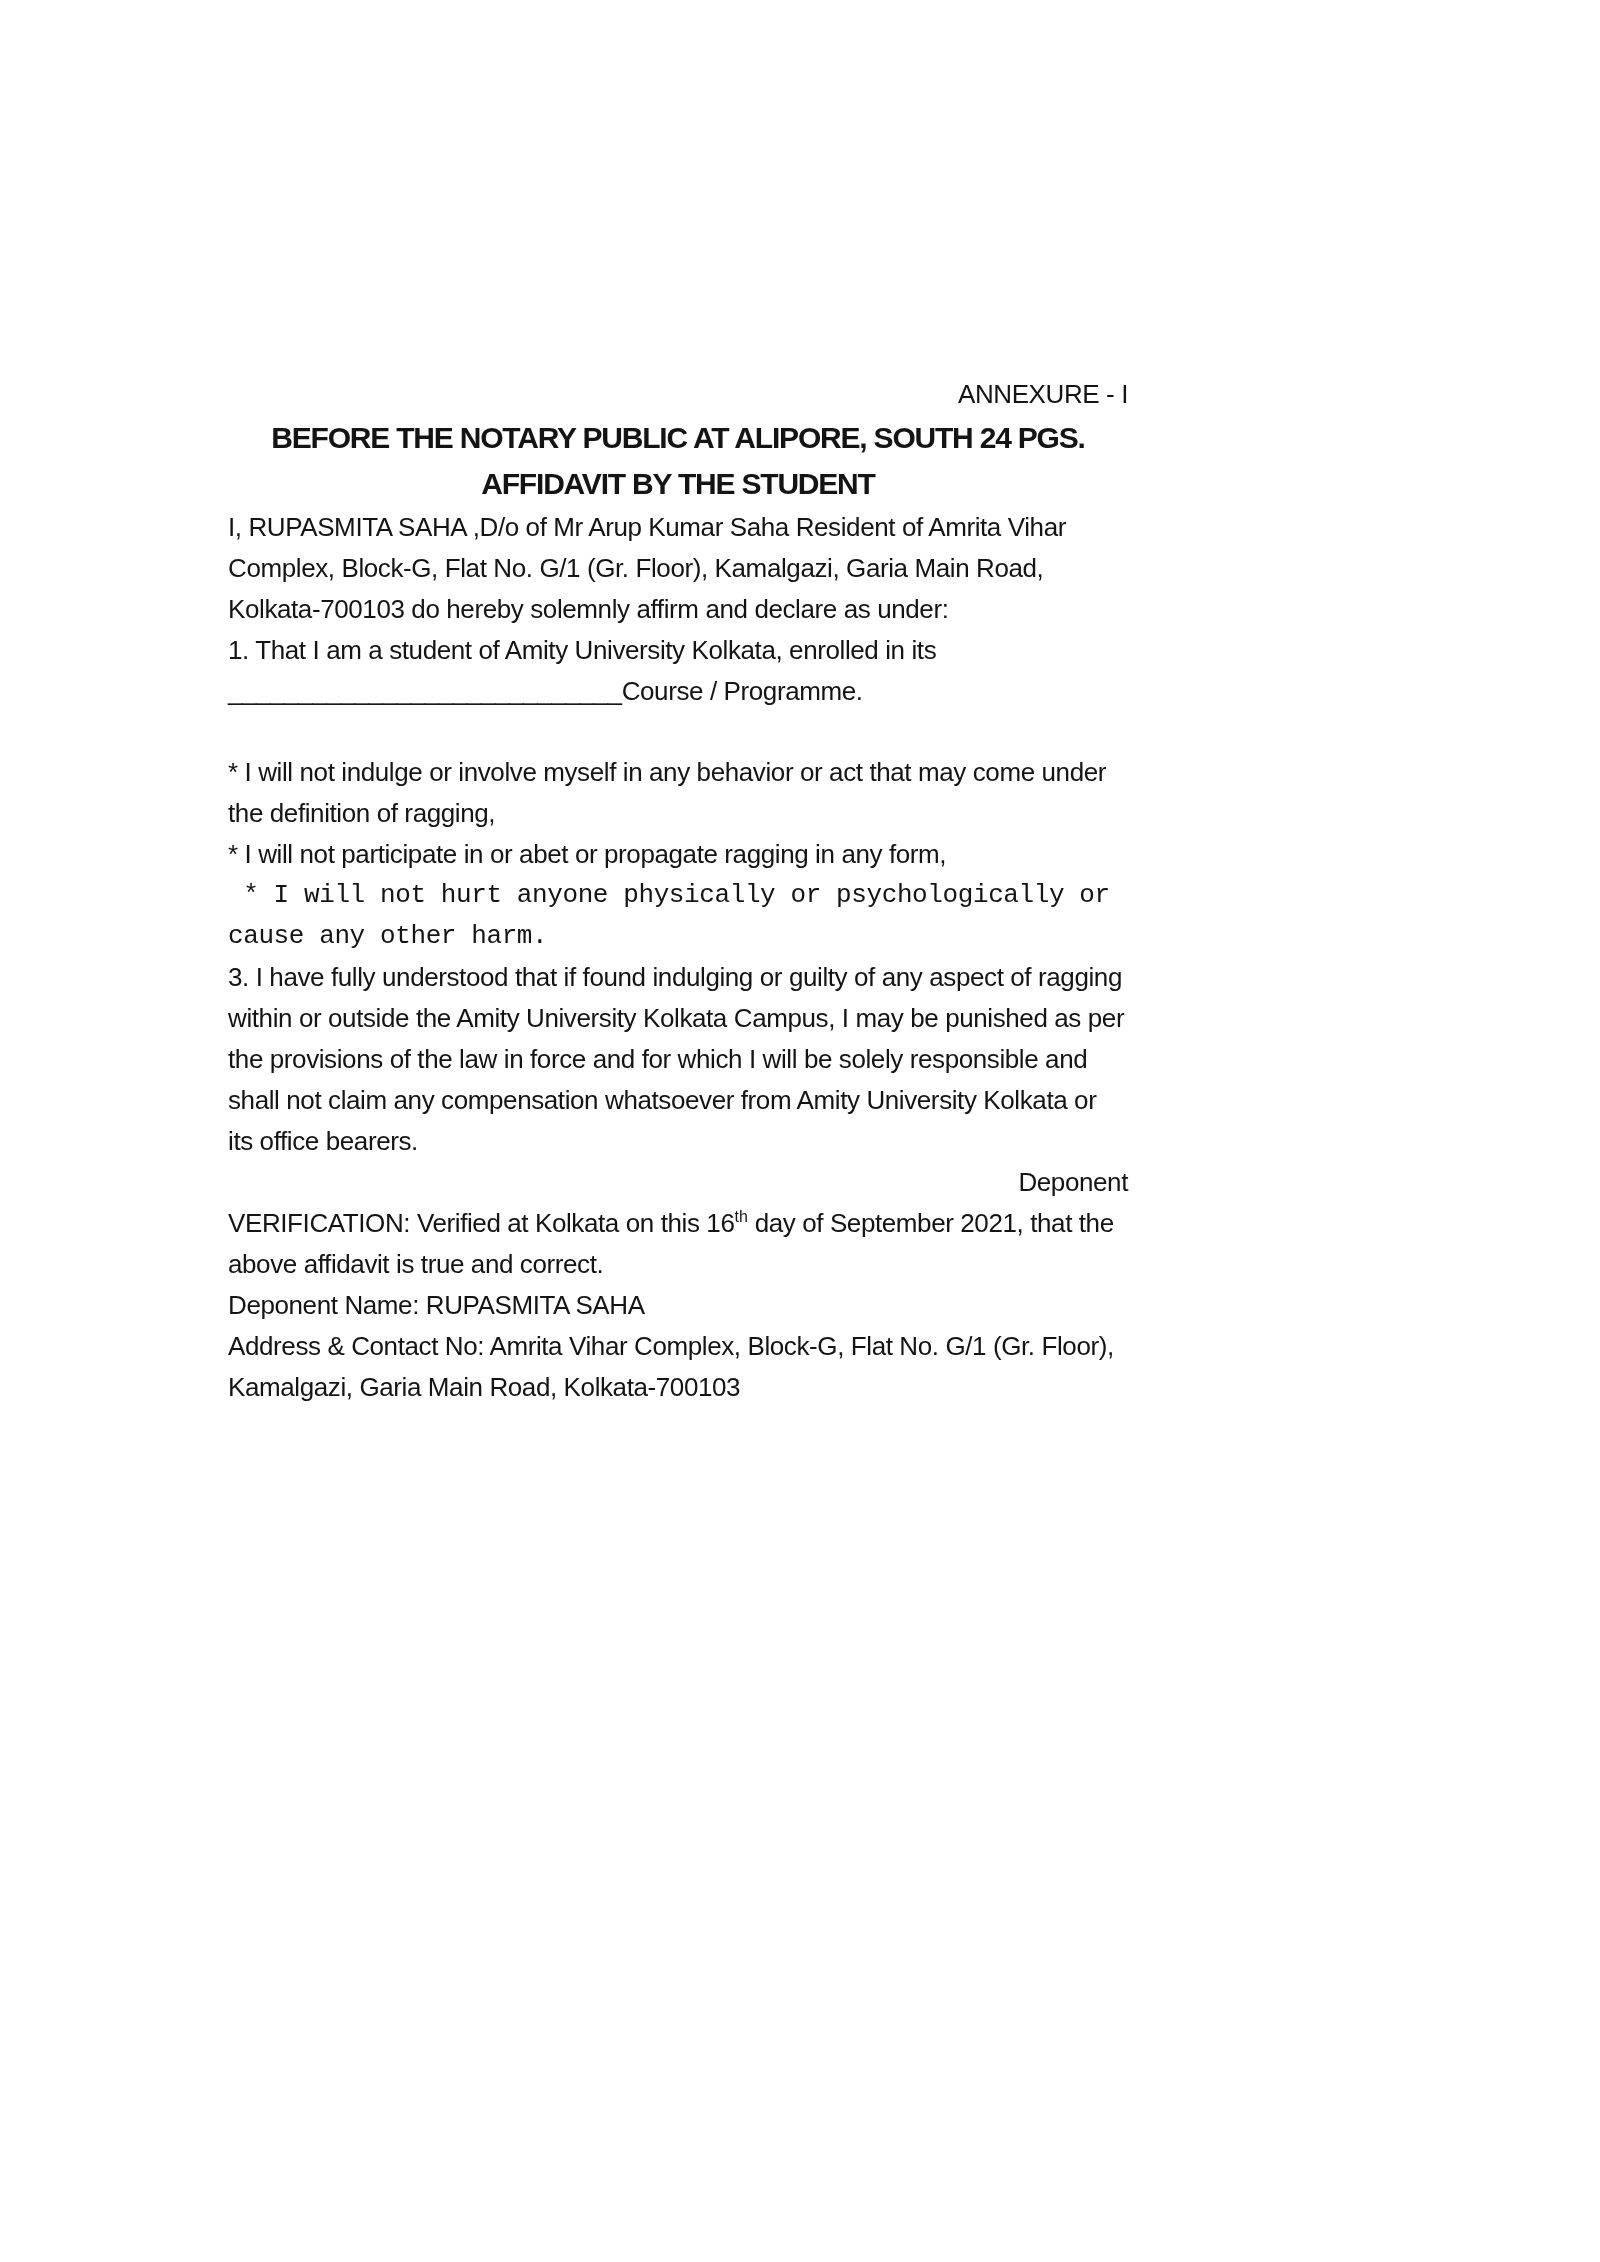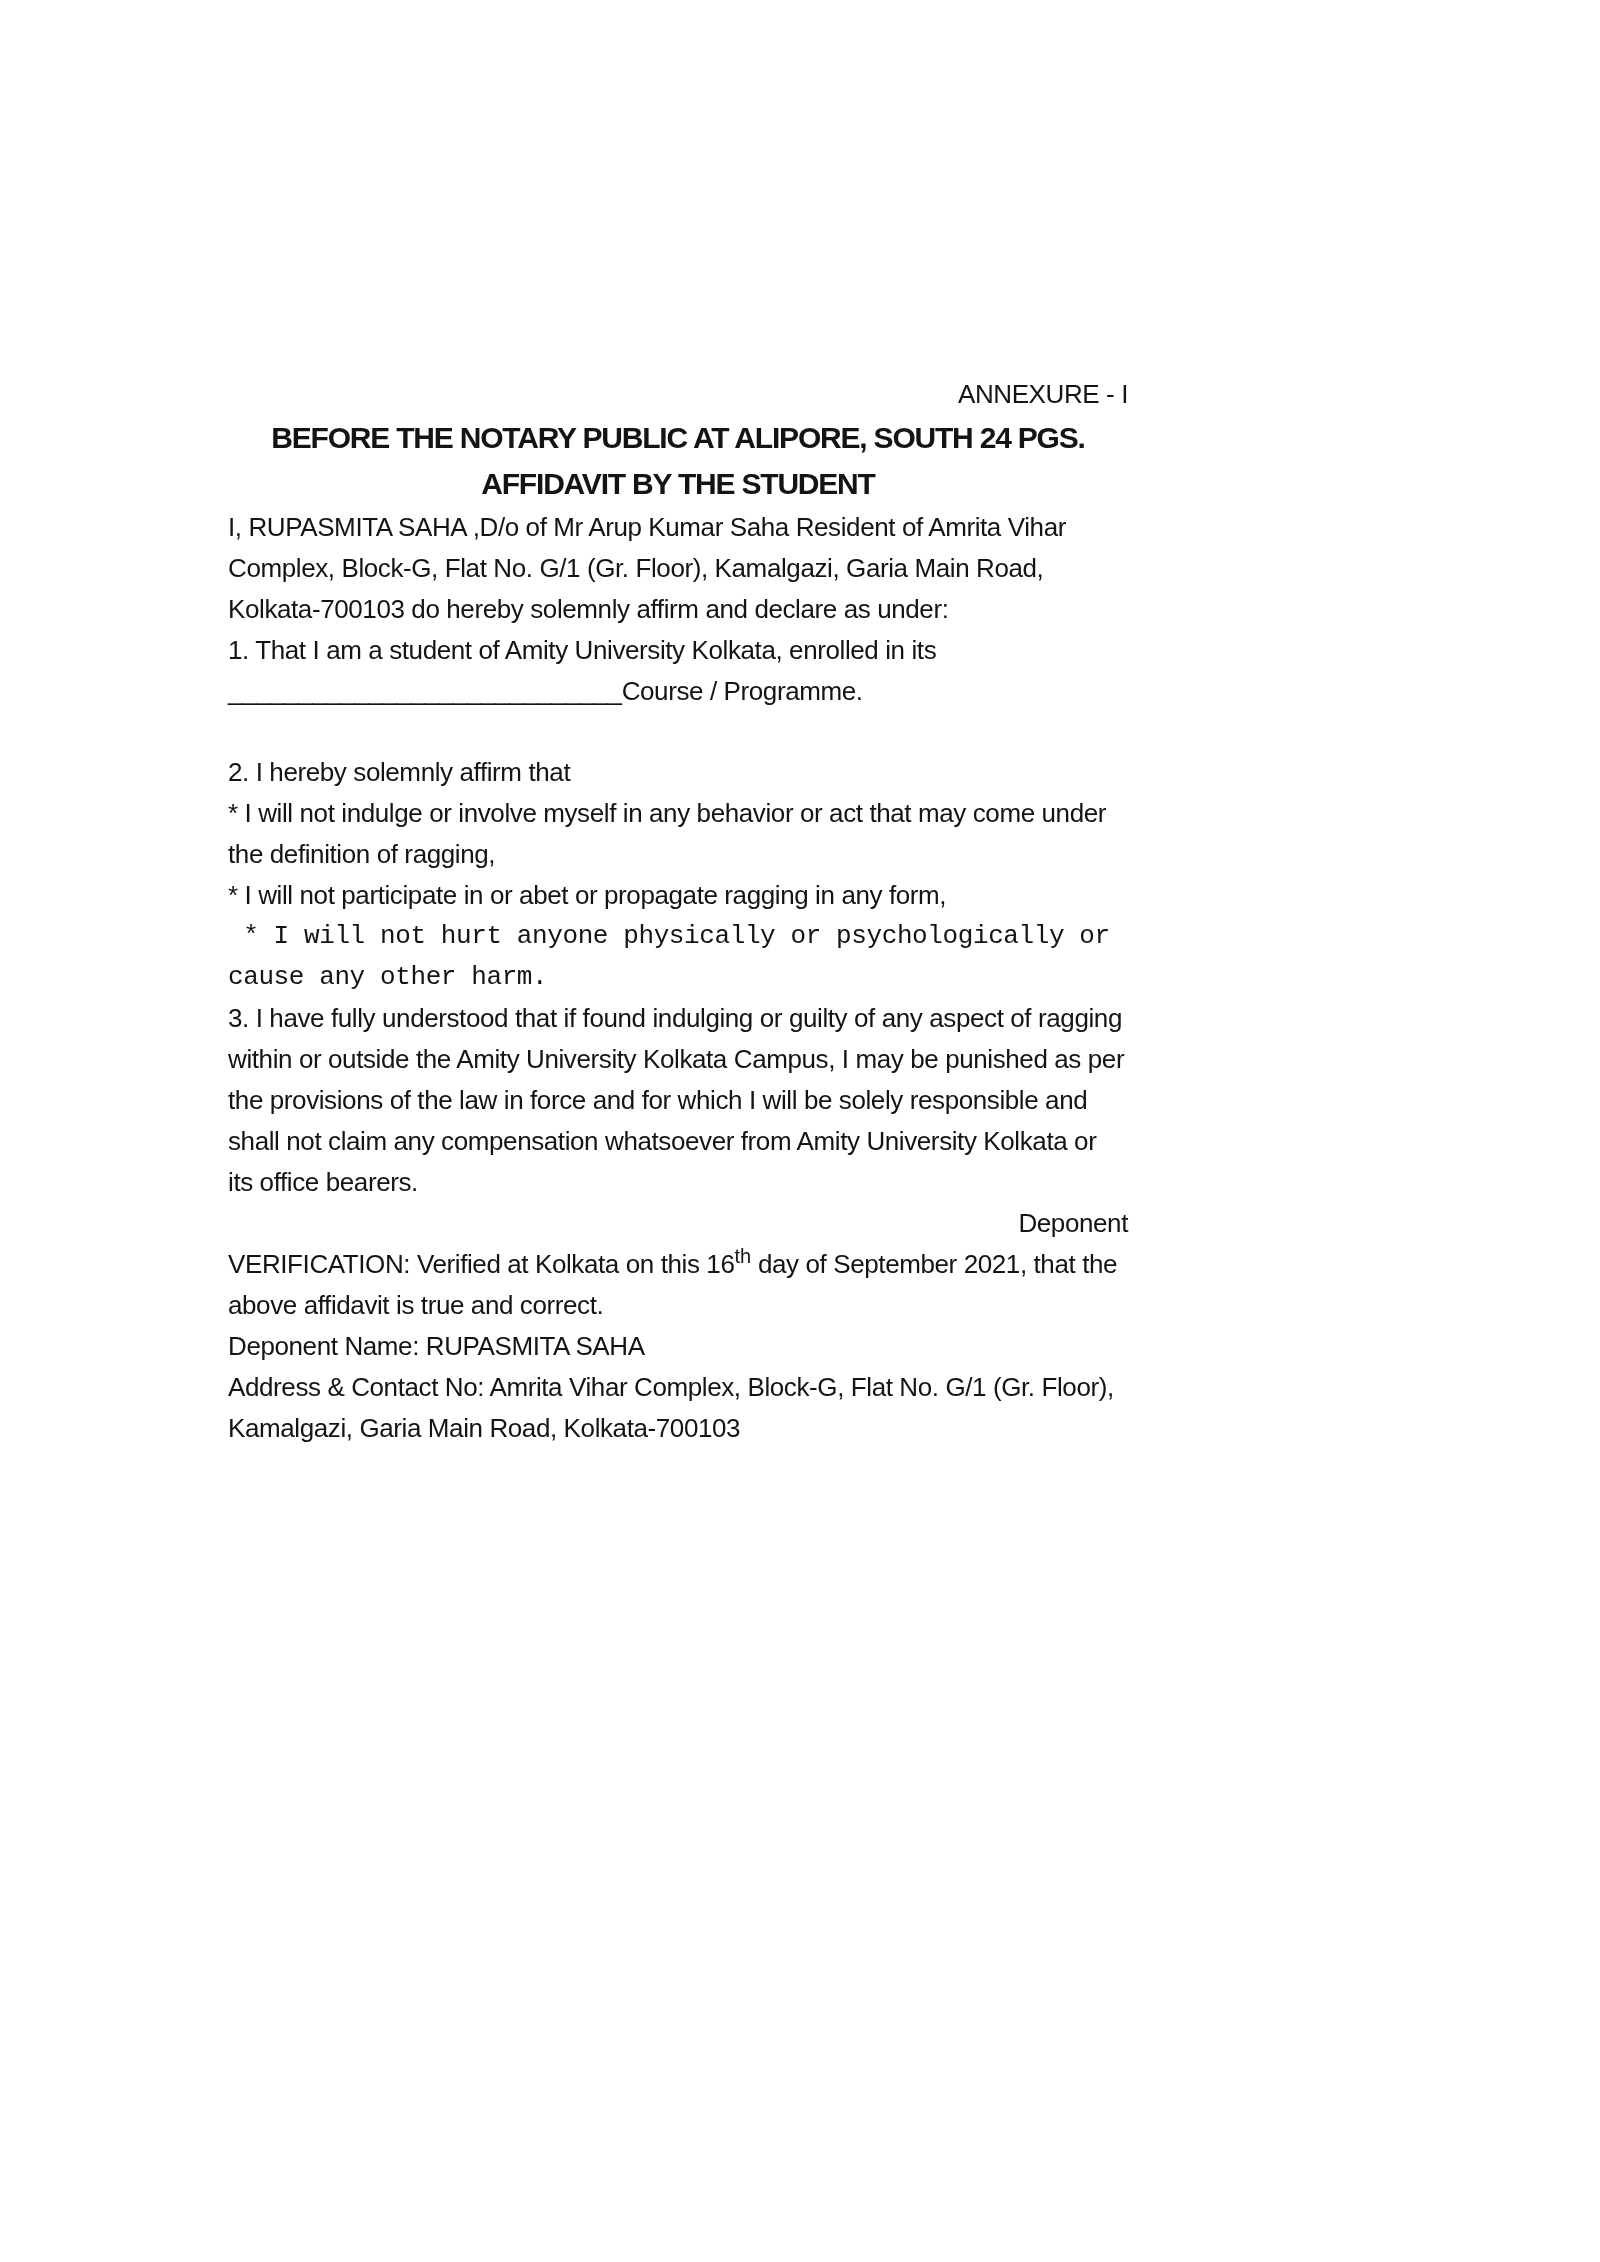--- a/index.html
+++ b/index.html
@@ -40,21 +40,21 @@
   .mb-c2       { margin-bottom: 26px; }
   .mb-b1       { margin-bottom: 25px; }
   .mb-c3       { margin-bottom: 94px; }
   .mb-dep      { margin-bottom: 37px; }
   .mb-ver      { margin-bottom: 26px; }
   .mb-depname  { margin-bottom: 33px; }
   .block { display: block; }
   .prewrap { white-space: pre-wrap; font-family: Liberation Mono, monospace; }
   .right { text-align: right; }
   .sup {
-    font-size: 20px;
+    font-size: 16px;
     vertical-align: super;
     line-height: 0;
     letter-spacing: 0;
   }
 </style>
 </head>
 <body>
 
 <div class="page">
 
@@ -66,21 +66,20 @@
 
   <p class="para mb-intro">I, RUPASMITA SAHA ,D/o of Mr Arup Kumar Saha Resident of Amrita Vihar Complex, Block-G, Flat No. G/1 (Gr. Floor), Kamalgazi, Garia Main Road, Kolkata-700103 do hereby solemnly affirm and declare as under:</p>
 
   <div class="para">
     <span class="block">1. That I am a student of Amity University Kolkata, enrolled in its</span>
     <span class="block">
       <span>____________________________</span><span>Course / Programme.</span>
     </span>
   </div>
 
-  <p class="para mb-c2">2. I hereby solemnly affirm that</p>
 
   <p class="para mb-b1">* I will not indulge or involve myself in any behavior or act that may come under the definition of ragging,</p>
 
   <p class="para">* I will not participate in or abet or propagate ragging in any form,</p>
 
   <p class="para prewrap"> * I will not hurt anyone physically or psychologically or cause any other harm.</p>
 
   <p class="para mb-c3">3. I have fully understood that if found indulging or guilty of any aspect of ragging within or outside the Amity University Kolkata Campus, I may be punished as per the provisions of the law in force and for which I will be solely responsible and shall not claim any compensation whatsoever from Amity University Kolkata or its office bearers.</p>
 
   <p class="right mb-dep">Deponent</p>

